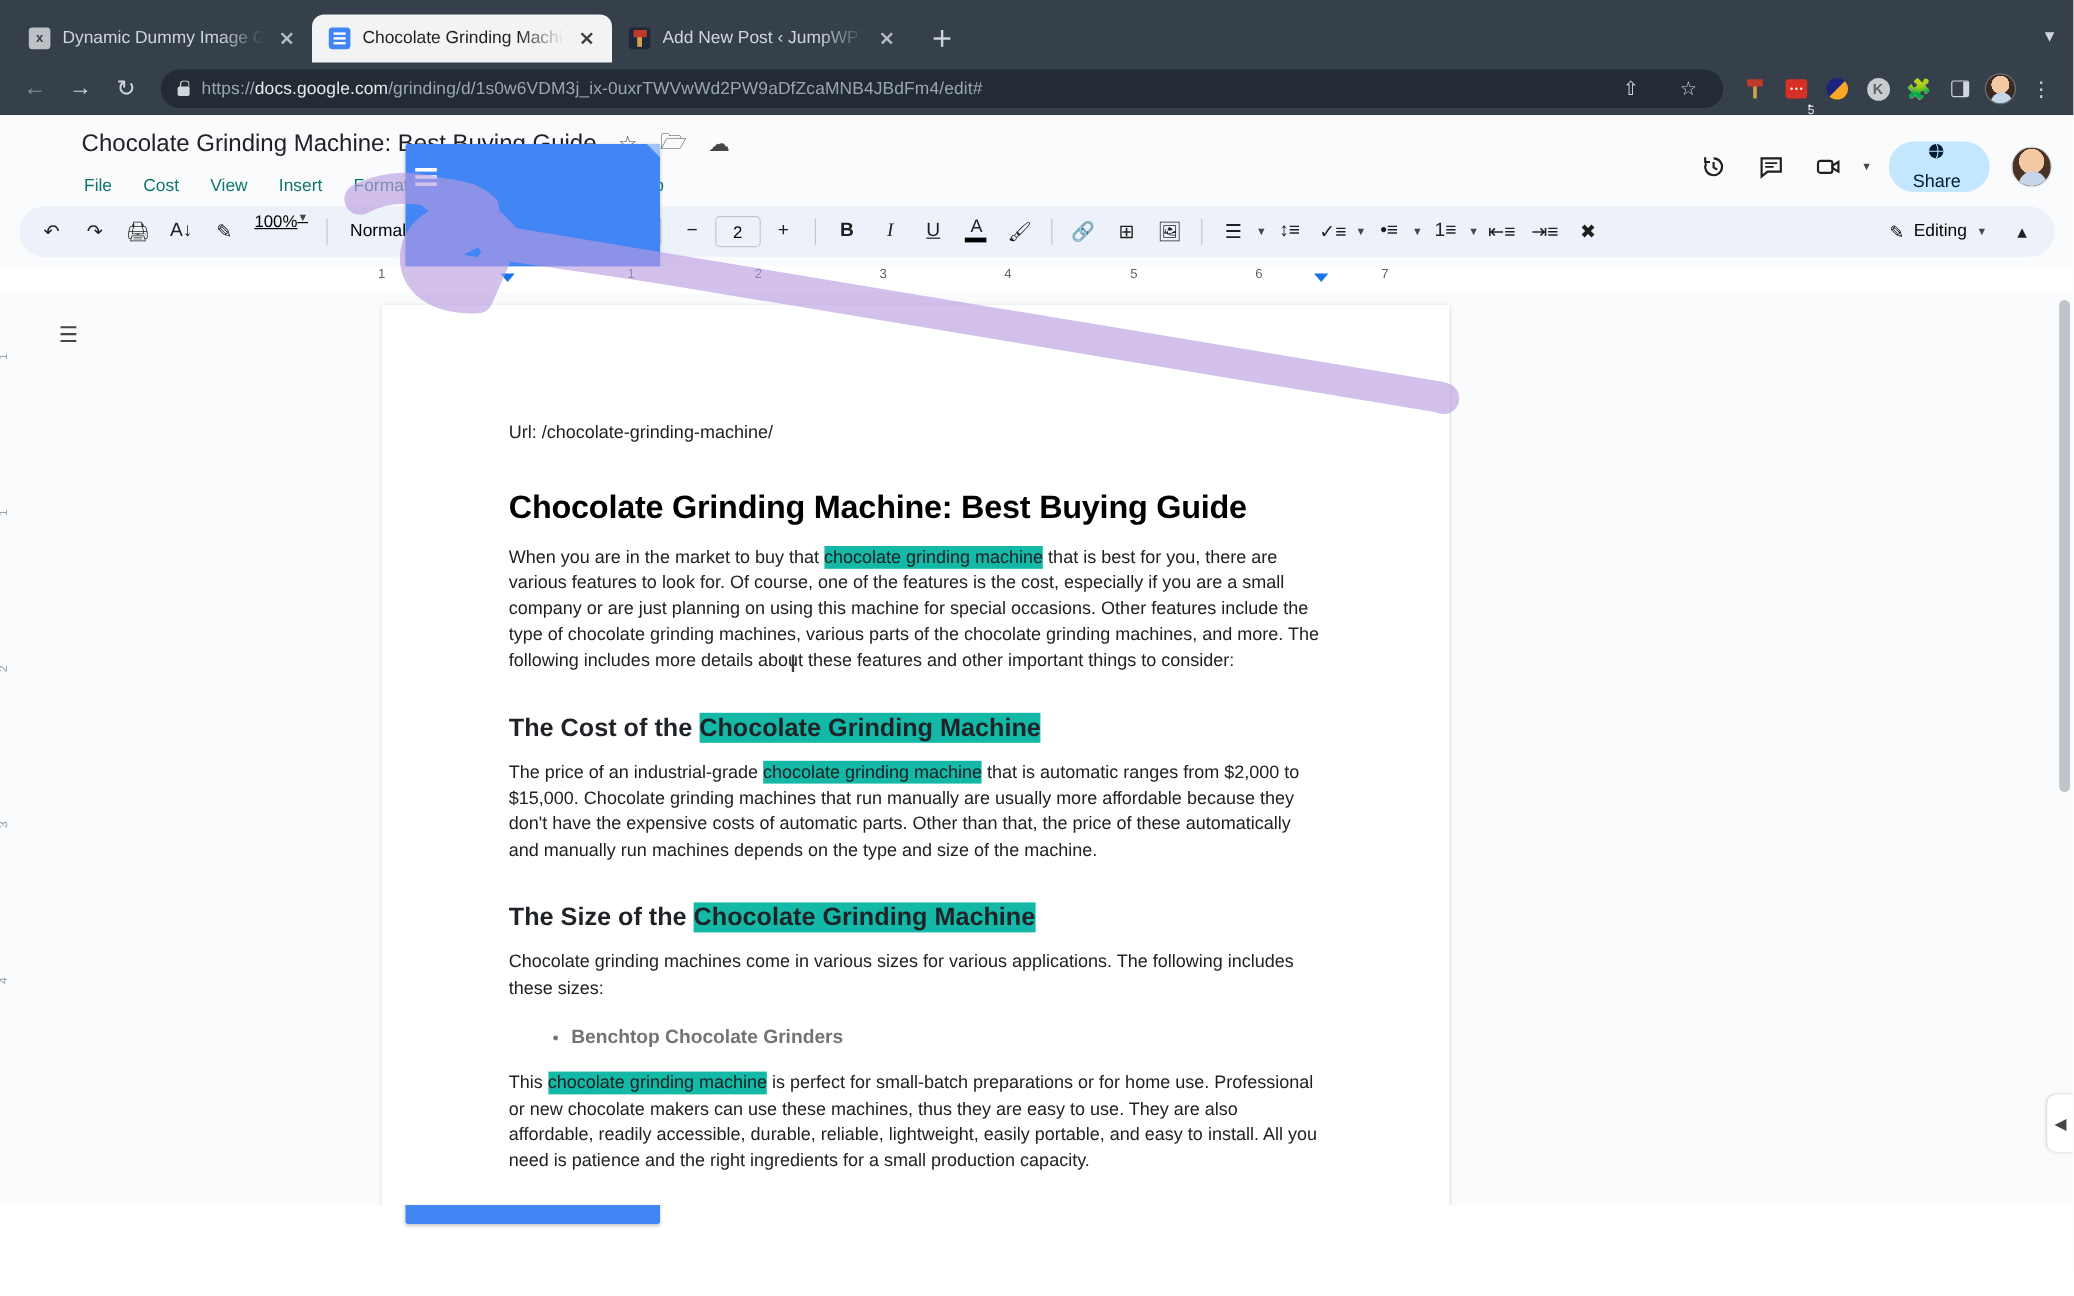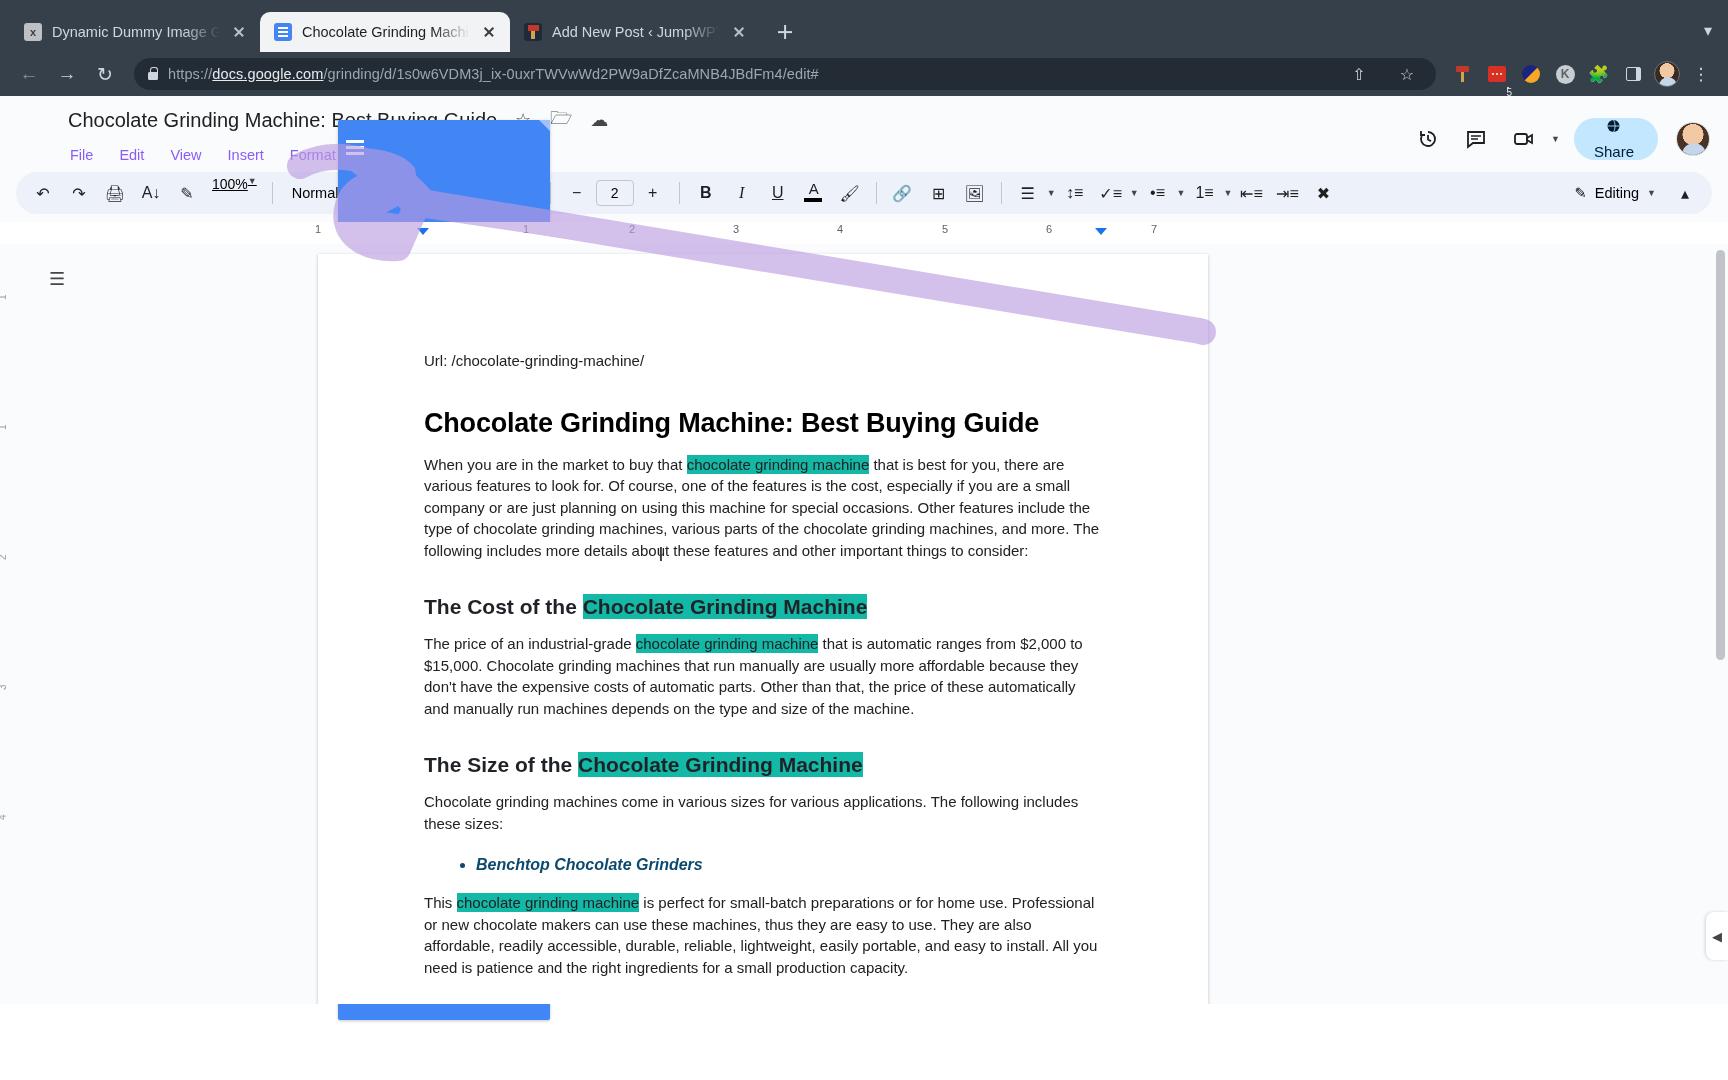--- a/index.html
+++ b/index.html
@@ -84,21 +84,21 @@
   .lock {
     width: 10px; height: 8px; background: #cfd6dc; border-radius: 1.5px;
     position: relative; flex: 0 0 10px; margin-top: 3px;
   }
   .lock::before {
     content: ""; position: absolute; left: 2px; top: -5px;
     width: 6px; height: 6px; border: 1.6px solid #cfd6dc;
     border-bottom: none; border-radius: 3px 3px 0 0;
   }
   .url-text { font-size: 14.5px; color: #9aa6b1; letter-spacing: .1px; white-space: nowrap; }
-  .url-text b { color: #e8eaed; font-weight: 400; text-decoration: underline; }
+  .url-text b { color: #e8eaed; font-weight: 400; }
   .omni-icon {
     width: 30px; height: 30px; display: flex; align-items: center; justify-content: center;
     color: #cfd6dc; flex: 0 0 30px; position: relative;
   }
   .ext-hammer { width: 20px; height: 20px; position: relative; }
   .ext-hammer::before {
     content: ""; position: absolute; left: 8px; top: 4px; width: 3px; height: 14px;
     background: #d4a24c;
   }
   .ext-hammer::after {
@@ -155,21 +155,21 @@
   }
   .docs-logo .lines {
     position: absolute; left: 8px; top: 20px; width: 18px; height: 2.6px; background: #fff;
     box-shadow: 0 6px 0 #fff, 0 12px 0 #fff;
   }
   .header-main { flex: 1; min-width: 0; }
   .title-row { display: flex; align-items: center; gap: 14px; height: 32px; }
   .doc-title { font-size: 20px; color: #202124; white-space: nowrap; }
   .hdr-icon { width: 24px; height: 24px; color: #444746; display: flex; align-items: center; justify-content: center; font-size: 18px; }
   .menu-row { display: flex; gap: 22px; margin-top: 6px; height: 26px; align-items: center; }
-  .menu-item { font-size: 14.5px; color: #8b5cf6; padding: 3px 2px; border-radius: 4px; }
+  .menu-item { font-size: 14.5px; color: #0f766e; padding: 3px 2px; border-radius: 4px; }
   .header-right { display: flex; align-items: center; gap: 6px; padding-top: 14px; }
   .hdr-right-icon { width: 42px; height: 42px; border-radius: 50%; display: flex; align-items: center; justify-content: center; color: #1f1f1f; }
   .share-btn {
     display: flex; align-items: center; gap: 9px; height: 42px; padding: 0 24px 0 20px;
     background: #c2e7ff; border-radius: 21px; color: #001d35; font-size: 15px; margin-left: 8px; flex-direction: column;
   }
   .avatar-docs {
     width: 34px; height: 34px; border-radius: 50%; margin-left: 12px; margin-right: 2px;
     background: radial-gradient(circle at 50% 36%, #f3c9a3 0 40%, transparent 41%),
                 linear-gradient(#4a3326, #4a3326);
@@ -244,21 +244,21 @@
   .hl { background: #14b8a6; padding: 1px 0; }
   h1.doc-h1 {
     font-size: 27px; line-height: 34px; font-weight: bold; color: #000;
     margin: 34px 0 14px 0; letter-spacing: -.2px;
   }
   h2.doc-h2 {
     font-size: 21px; line-height: 28px; font-weight: bold; color: #1f2328;
     margin: 32px 0 12px 0;
   }
   ul.doc-list { margin: 18px 0 14px 52px; }
-  ul.doc-list li { font-size: 16px; font-weight: bold; color: #0c4a6e; line-height: 26px; font-style: italic; }
+  ul.doc-list li { font-size: 16px; font-weight: bold; color: #737373; line-height: 26px; }
   .caret-text {
     position: absolute; left: 658px; top: 299px; width: 2px; height: 24px;
     color: #3c4043;
   }
   .caret-text::before {
     content: "I"; position: absolute; font-size: 21px; line-height: 21px; color: #3c4043;
   }
 
   
   .scrollbar { position: absolute; right: 3px; top: 6px; width: 9px; height: 640px; }
@@ -352,21 +352,21 @@
 
   <div class="header-main">
     <div class="title-row">
       <span class="doc-title">Chocolate Grinding Machine: Best Buying Guide</span>
       <span class="hdr-icon">☆</span>
       <span class="hdr-icon">🗁</span>
       <span class="hdr-icon">☁</span>
     </div>
     <div class="menu-row">
       <span class="menu-item">File</span>
-      <span class="menu-item">Edit</span>
+      <span class="menu-item">Cost</span>
       <span class="menu-item">View</span>
       <span class="menu-item">Insert</span>
       <span class="menu-item">Format</span>
       <span class="menu-item">Tools</span>
       <span class="menu-item">Extensions</span>
       <span class="menu-item">Help</span>
     </div>
   </div>
 
   <div class="header-right">

